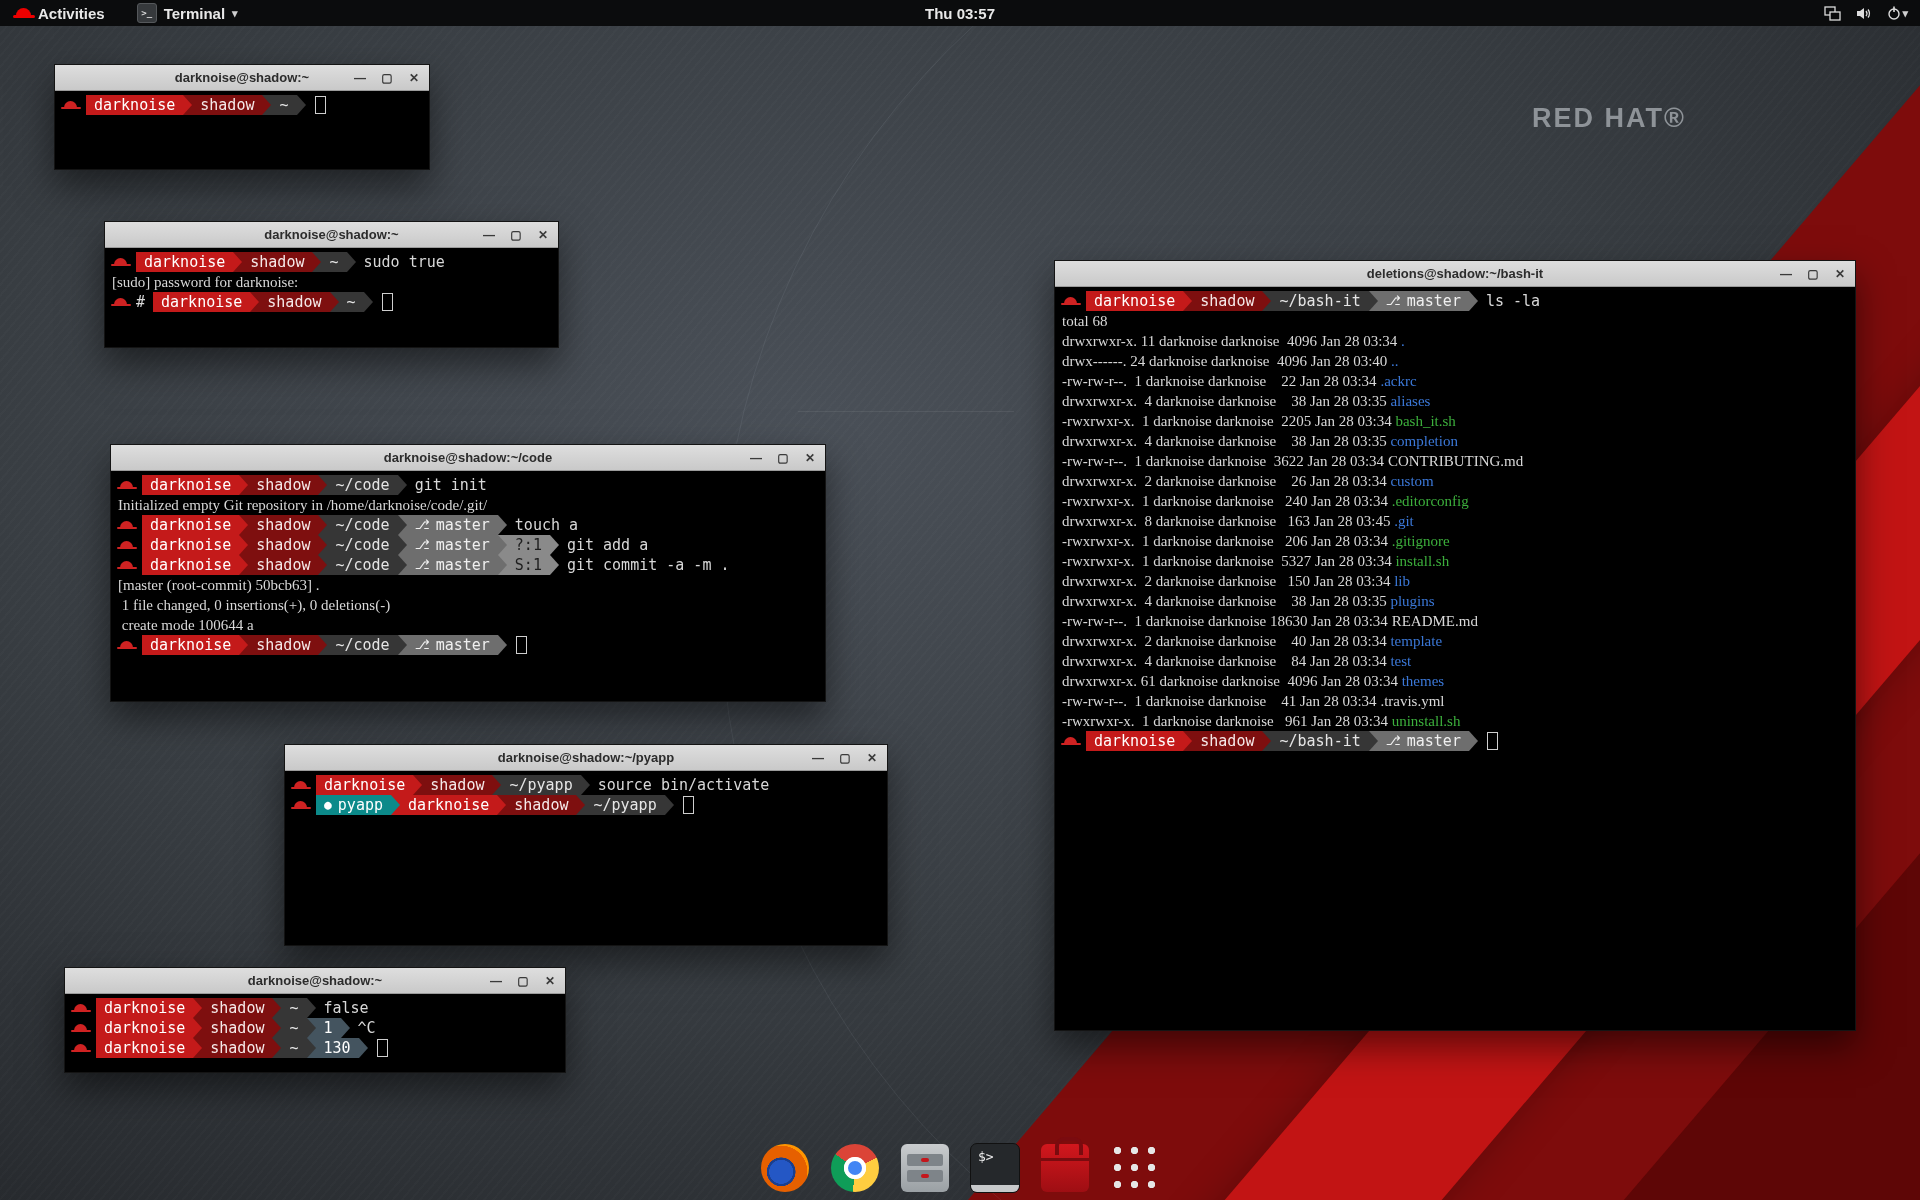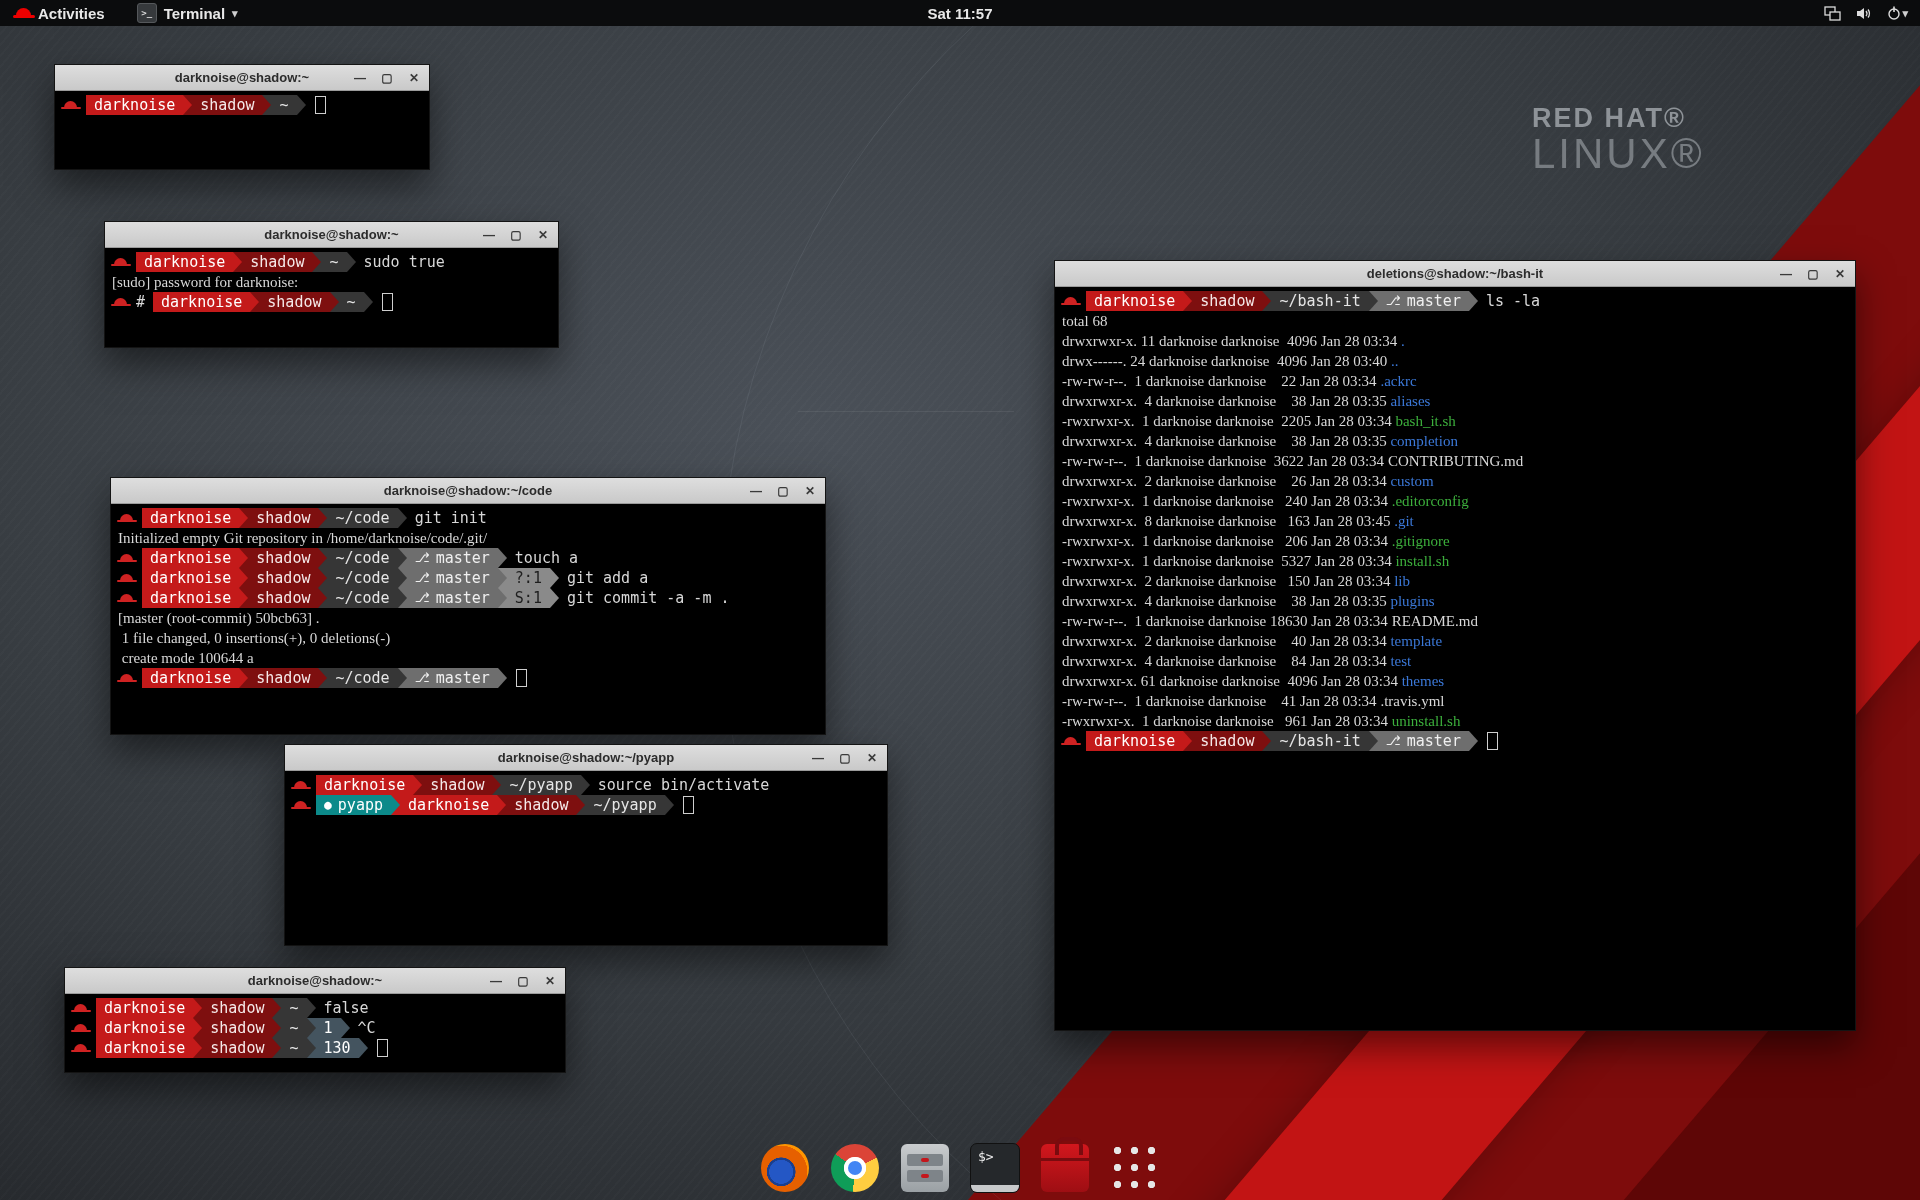--- a/index.html
+++ b/index.html
@@ -89,36 +89,35 @@
 <div id="wallpaper">
   <div class="stripe stripe-dark"></div>
   <div class="stripe stripe-darker"></div>
   <div class="stripe stripe-bright"></div>
   <div class="arc arc1"></div>
   <div class="faintline"></div>
 </div>
 
 <div id="watermark">
   <div class="wm1">RED HAT®</div>
-  <div class="wm3">LINUX®</div>
 </div>
 
 <div id="topbar">
   <div class="tb-left">
     <div class="tb-item">
       <span class="rh-logo"></span>
       <span>Activities</span>
     </div>
     <div class="tb-item">
       <span class="term-mini">&gt;_</span>
       <span>Terminal</span>
       <span class="caret">▾</span>
     </div>
   </div>
-  <div class="tb-clock">Sat 11:57</div>
+  <div class="tb-clock">Thu 03:57</div>
   <div class="tb-right">
     <span class="tb-icon">
       <svg width="17" height="15" viewBox="0 0 17 15">
           <rect x="1" y="1" width="10" height="8" fill="none" stroke="#dcdcdc" stroke-width="1.3"></rect>
           <rect x="6" y="6" width="10" height="8" fill="#0b0c0d" stroke="#dcdcdc" stroke-width="1.3"></rect>
         </svg>
     </span>
     <span class="tb-icon">
       <svg width="17" height="15" viewBox="0 0 17 15">
           <polygon points="2,5 5,5 9,2 9,13 5,10 2,10" fill="#dcdcdc"></polygon>
@@ -152,21 +151,21 @@
       <div class="titlebar">
         <div class="title">darknoise@shadow:~</div>
         <div class="controls">
           <div class="ctrl">—</div>
           <div class="ctrl">▢</div>
           <div class="ctrl">✕</div>
         </div>
       </div>
       <div class="term" style="height: 99px;"><div class="tline"><span class="hat"></span><span class="seg" style="background: rgb(196, 26, 26); color: rgb(255, 255, 255);"><span>darknoise</span></span><span class="arrow" style="border-left-color: rgb(196, 26, 26); background: rgb(126, 15, 15);"></span><span class="seg" style="background: rgb(126, 15, 15); color: rgb(245, 233, 233);"><span>shadow</span></span><span class="arrow" style="border-left-color: rgb(126, 15, 15); background: rgb(54, 54, 54);"></span><span class="seg" style="background: rgb(54, 54, 54); color: rgb(230, 230, 230);"><span>~</span></span><span class="arrow" style="border-left-color: rgb(54, 54, 54);"></span><span class="cmd">sudo true</span></div><div class="tline"><span class="plain">[sudo] password for darknoise:</span></div><div class="tline"><span class="hat"></span><span class="pre">#</span><span class="seg" style="background: rgb(196, 26, 26); color: rgb(255, 255, 255);"><span>darknoise</span></span><span class="arrow" style="border-left-color: rgb(196, 26, 26); background: rgb(126, 15, 15);"></span><span class="seg" style="background: rgb(126, 15, 15); color: rgb(245, 233, 233);"><span>shadow</span></span><span class="arrow" style="border-left-color: rgb(126, 15, 15); background: rgb(54, 54, 54);"></span><span class="seg" style="background: rgb(54, 54, 54); color: rgb(230, 230, 230);"><span>~</span></span><span class="arrow" style="border-left-color: rgb(54, 54, 54);"></span><span class="cursor"></span></div></div>
     </div>
-    <div class="window" style="left: 110px; top: 477px; width: 714px; height: 256px; z-index: 12;">
+    <div class="window" style="left: 110px; top: 444px; width: 714px; height: 256px; z-index: 12;">
       <div class="titlebar">
         <div class="title">darknoise@shadow:~/code</div>
         <div class="controls">
           <div class="ctrl">—</div>
           <div class="ctrl">▢</div>
           <div class="ctrl">✕</div>
         </div>
       </div>
       <div class="term" style="height: 230px;"><div class="tline"><span class="hat"></span><span class="seg" style="background: rgb(196, 26, 26); color: rgb(255, 255, 255);"><span>darknoise</span></span><span class="arrow" style="border-left-color: rgb(196, 26, 26); background: rgb(126, 15, 15);"></span><span class="seg" style="background: rgb(126, 15, 15); color: rgb(245, 233, 233);"><span>shadow</span></span><span class="arrow" style="border-left-color: rgb(126, 15, 15); background: rgb(54, 54, 54);"></span><span class="seg" style="background: rgb(54, 54, 54); color: rgb(230, 230, 230);"><span>~/code</span></span><span class="arrow" style="border-left-color: rgb(54, 54, 54);"></span><span class="cmd">git init</span></div><div class="tline"><span class="plain">Initialized empty Git repository in /home/darknoise/code/.git/</span></div><div class="tline"><span class="hat"></span><span class="seg" style="background: rgb(196, 26, 26); color: rgb(255, 255, 255);"><span>darknoise</span></span><span class="arrow" style="border-left-color: rgb(196, 26, 26); background: rgb(126, 15, 15);"></span><span class="seg" style="background: rgb(126, 15, 15); color: rgb(245, 233, 233);"><span>shadow</span></span><span class="arrow" style="border-left-color: rgb(126, 15, 15); background: rgb(54, 54, 54);"></span><span class="seg" style="background: rgb(54, 54, 54); color: rgb(230, 230, 230);"><span>~/code</span></span><span class="arrow" style="border-left-color: rgb(54, 54, 54); background: rgb(110, 110, 110);"></span><span class="seg" style="background: rgb(110, 110, 110); color: rgb(240, 240, 240);"><span class="segicon">⎇</span><span>master</span></span><span class="arrow" style="border-left-color: rgb(110, 110, 110);"></span><span class="cmd">touch a</span></div><div class="tline"><span class="hat"></span><span class="seg" style="background: rgb(196, 26, 26); color: rgb(255, 255, 255);"><span>darknoise</span></span><span class="arrow" style="border-left-color: rgb(196, 26, 26); background: rgb(126, 15, 15);"></span><span class="seg" style="background: rgb(126, 15, 15); color: rgb(245, 233, 233);"><span>shadow</span></span><span class="arrow" style="border-left-color: rgb(126, 15, 15); background: rgb(54, 54, 54);"></span><span class="seg" style="background: rgb(54, 54, 54); color: rgb(230, 230, 230);"><span>~/code</span></span><span class="arrow" style="border-left-color: rgb(54, 54, 54); background: rgb(110, 110, 110);"></span><span class="seg" style="background: rgb(110, 110, 110); color: rgb(240, 240, 240);"><span class="segicon">⎇</span><span>master</span></span><span class="arrow" style="border-left-color: rgb(110, 110, 110); background: rgb(138, 138, 138);"></span><span class="seg" style="background: rgb(138, 138, 138); color: rgb(30, 30, 30);"><span>?:1</span></span><span class="arrow" style="border-left-color: rgb(138, 138, 138);"></span><span class="cmd">git add a</span></div><div class="tline"><span class="hat"></span><span class="seg" style="background: rgb(196, 26, 26); color: rgb(255, 255, 255);"><span>darknoise</span></span><span class="arrow" style="border-left-color: rgb(196, 26, 26); background: rgb(126, 15, 15);"></span><span class="seg" style="background: rgb(126, 15, 15); color: rgb(245, 233, 233);"><span>shadow</span></span><span class="arrow" style="border-left-color: rgb(126, 15, 15); background: rgb(54, 54, 54);"></span><span class="seg" style="background: rgb(54, 54, 54); color: rgb(230, 230, 230);"><span>~/code</span></span><span class="arrow" style="border-left-color: rgb(54, 54, 54); background: rgb(110, 110, 110);"></span><span class="seg" style="background: rgb(110, 110, 110); color: rgb(240, 240, 240);"><span class="segicon">⎇</span><span>master</span></span><span class="arrow" style="border-left-color: rgb(110, 110, 110); background: rgb(138, 138, 138);"></span><span class="seg" style="background: rgb(138, 138, 138); color: rgb(30, 30, 30);"><span>S:1</span></span><span class="arrow" style="border-left-color: rgb(138, 138, 138);"></span><span class="cmd">git commit -a -m .</span></div><div class="tline"><span class="plain">[master (root-commit) 50bcb63] .</span></div><div class="tline"><span class="plain"> 1 file changed, 0 insertions(+), 0 deletions(-)</span></div><div class="tline"><span class="plain"> create mode 100644 a</span></div><div class="tline"><span class="hat"></span><span class="seg" style="background: rgb(196, 26, 26); color: rgb(255, 255, 255);"><span>darknoise</span></span><span class="arrow" style="border-left-color: rgb(196, 26, 26); background: rgb(126, 15, 15);"></span><span class="seg" style="background: rgb(126, 15, 15); color: rgb(245, 233, 233);"><span>shadow</span></span><span class="arrow" style="border-left-color: rgb(126, 15, 15); background: rgb(54, 54, 54);"></span><span class="seg" style="background: rgb(54, 54, 54); color: rgb(230, 230, 230);"><span>~/code</span></span><span class="arrow" style="border-left-color: rgb(54, 54, 54); background: rgb(110, 110, 110);"></span><span class="seg" style="background: rgb(110, 110, 110); color: rgb(240, 240, 240);"><span class="segicon">⎇</span><span>master</span></span><span class="arrow" style="border-left-color: rgb(110, 110, 110);"></span><span class="cursor"></span></div></div>
     </div>

